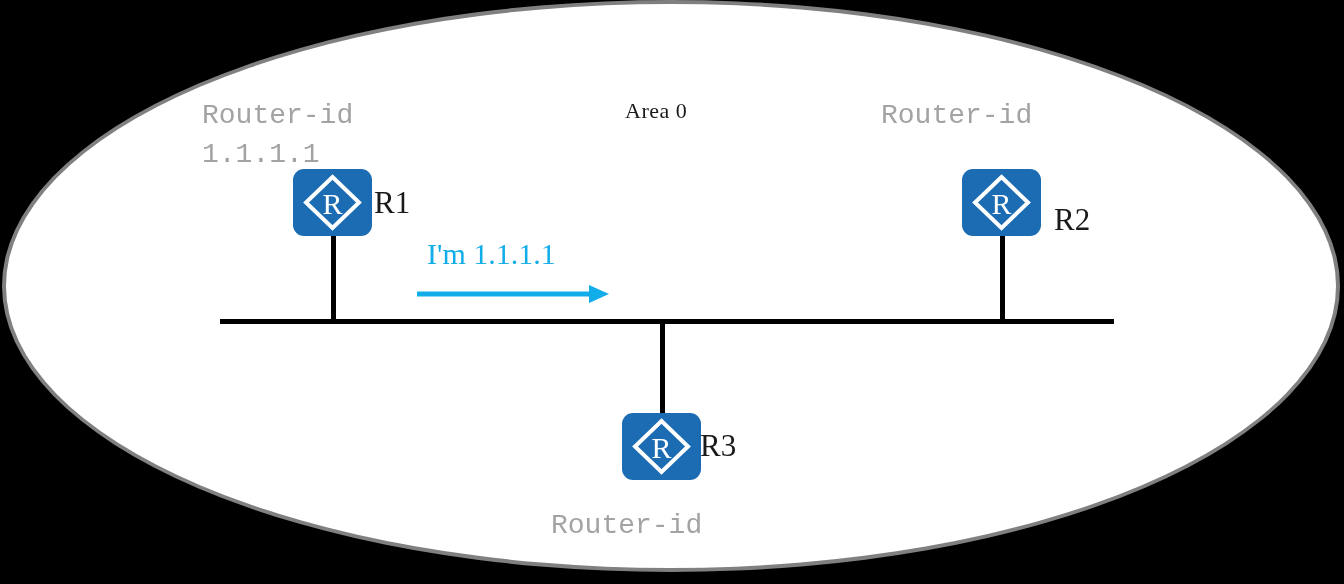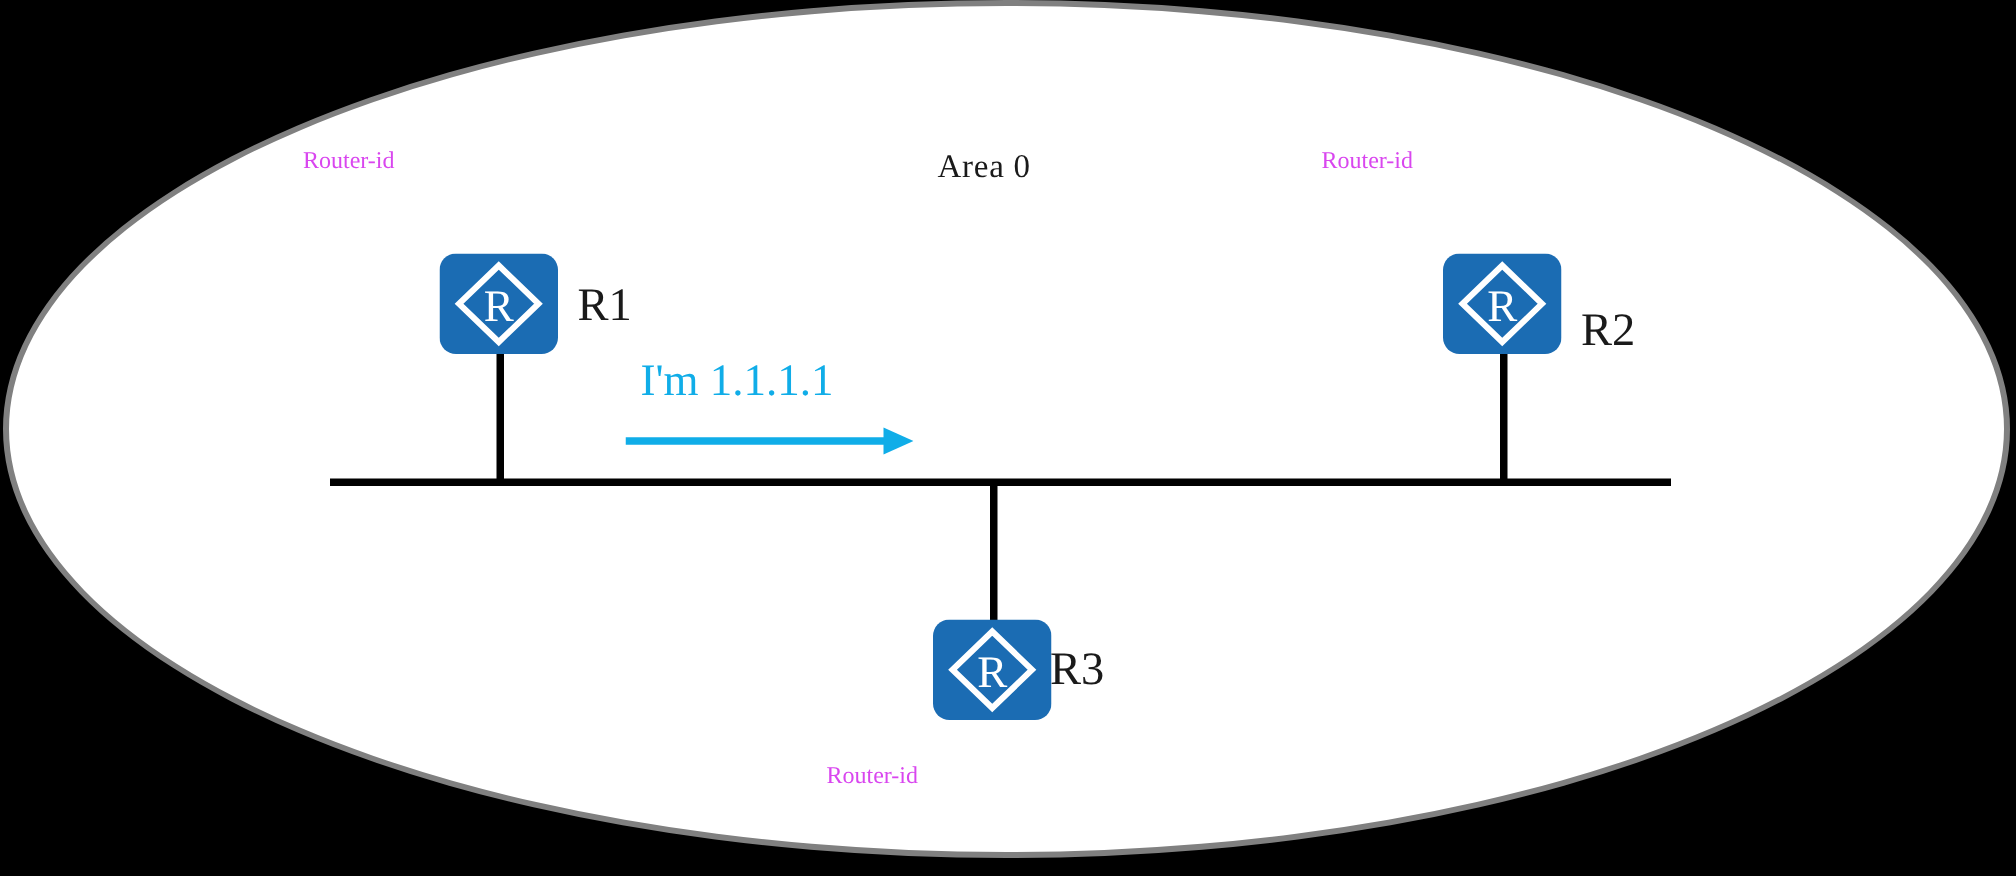--- a/index.html
+++ b/index.html
@@ -70,31 +70,32 @@
   .r2-icon { left: 962px; top: 169px; }
   .r3-icon { left: 622px; top: 413px; }
 
   
   .router-name {
     position: absolute;
     font-size: 31px;
     color: #1A1A1A;
     white-space: nowrap;
   }
-  .name-r1 { left: 385px; top: 185px; text-align: center; }
+  .name-r1 { left: 374px; top: 185px; text-align: center; }
   .name-r2 { left: 1054px; top: 202px; }
   .name-r3 { left: 700px; top: 428px; }
 
   
   .router-id {
     position: absolute;
-    font-size: 16px;
+    font-size: 28px;
     line-height: 1.38;
-    color: #d946ef;
+    color: #a3a3a3;
     white-space: nowrap;
+    font-family: Liberation Mono, monospace;
   }
   .rid-1 { left: 202px; top: 97px; }
   .rid-2 { left: 881px; top: 97px; }
   .rid-3 { left: 551px; top: 507px; }
   .router-id .rid-line { display: block; }
 
   
   .hello-text {
     position: absolute;
     left: 427px;
@@ -129,20 +130,21 @@
   <div class="router r1-icon">
     <svg viewBox="0 0 79 67" xmlns="http://www.w3.org/2000/svg">
       <rect x="0" y="0" width="79" height="67" rx="11" ry="11" fill="#1B6CB3"></rect>
       <polygon points="39.5,8 66,33.5 39.5,59 13,33.5" fill="none" stroke="#FFFFFF" stroke-width="4"></polygon>
       <text x="39.5" y="45" font-family="'Liberation Serif', serif" font-size="30" fill="#FFFFFF" text-anchor="middle">R</text>
     </svg>
   </div>
   <div class="router-name name-r1">R1</div>
   <div class="router-id rid-1">
     <span class="rid-line">Router-id</span>
+    <span class="rid-line">1.1.1.1</span>
   </div>
 
   <div class="router r2-icon">
     <svg viewBox="0 0 79 67" xmlns="http://www.w3.org/2000/svg">
       <rect x="0" y="0" width="79" height="67" rx="11" ry="11" fill="#1B6CB3"></rect>
       <polygon points="39.5,8 66,33.5 39.5,59 13,33.5" fill="none" stroke="#FFFFFF" stroke-width="4"></polygon>
       <text x="39.5" y="45" font-family="'Liberation Serif', serif" font-size="30" fill="#FFFFFF" text-anchor="middle">R</text>
     </svg>
   </div>
   <div class="router-name name-r2">R2</div>

